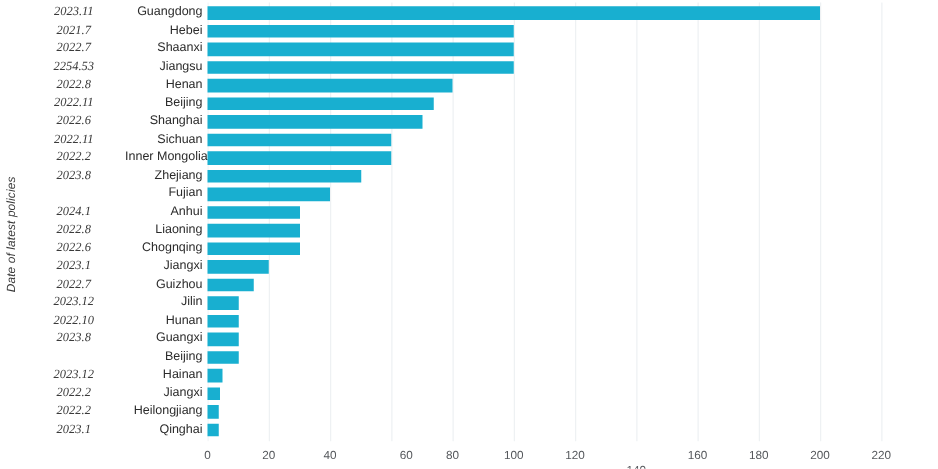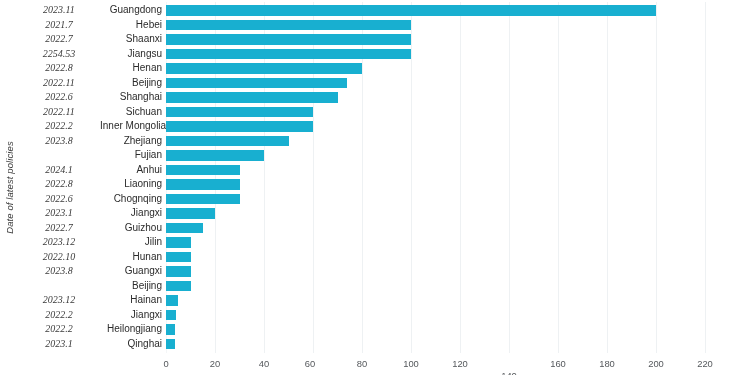--- a/index.html
+++ b/index.html
@@ -327,21 +327,21 @@
           <div class="region-label">Qinghai</div>
           <div class="bar-track">
             <div class="bar" title="Qinghai: 3.5" style="width: 8.575px; background: rgb(24, 175, 208);"></div>
           </div>
         </div>
       </div>
     <div class="x-axis" id="x-axis">
         <div class="x-tick-label" style="left: 166px;">0</div>
         <div class="x-tick-label" style="left: 215px;">20</div>
         <div class="x-tick-label" style="left: 264px;">40</div>
-        <div class="x-tick-label" style="left: 310px;">60</div>
+        <div class="x-tick-label" style="left: 325px;">60</div>
         <div class="x-tick-label" style="left: 362px;">80</div>
         <div class="x-tick-label" style="left: 411px;">100</div>
         <div class="x-tick-label" style="left: 460px; text-align: right;">120</div>
         <div class="x-tick-label" style="left: 509px; margin-top: 12px;">140</div>
         <div class="x-tick-label" style="left: 558px;">160</div>
         <div class="x-tick-label" style="left: 607px;">180</div>
         <div class="x-tick-label" style="left: 656px;">200</div>
         <div class="x-tick-label" style="left: 705px;">220</div>
       </div>
   </div>

